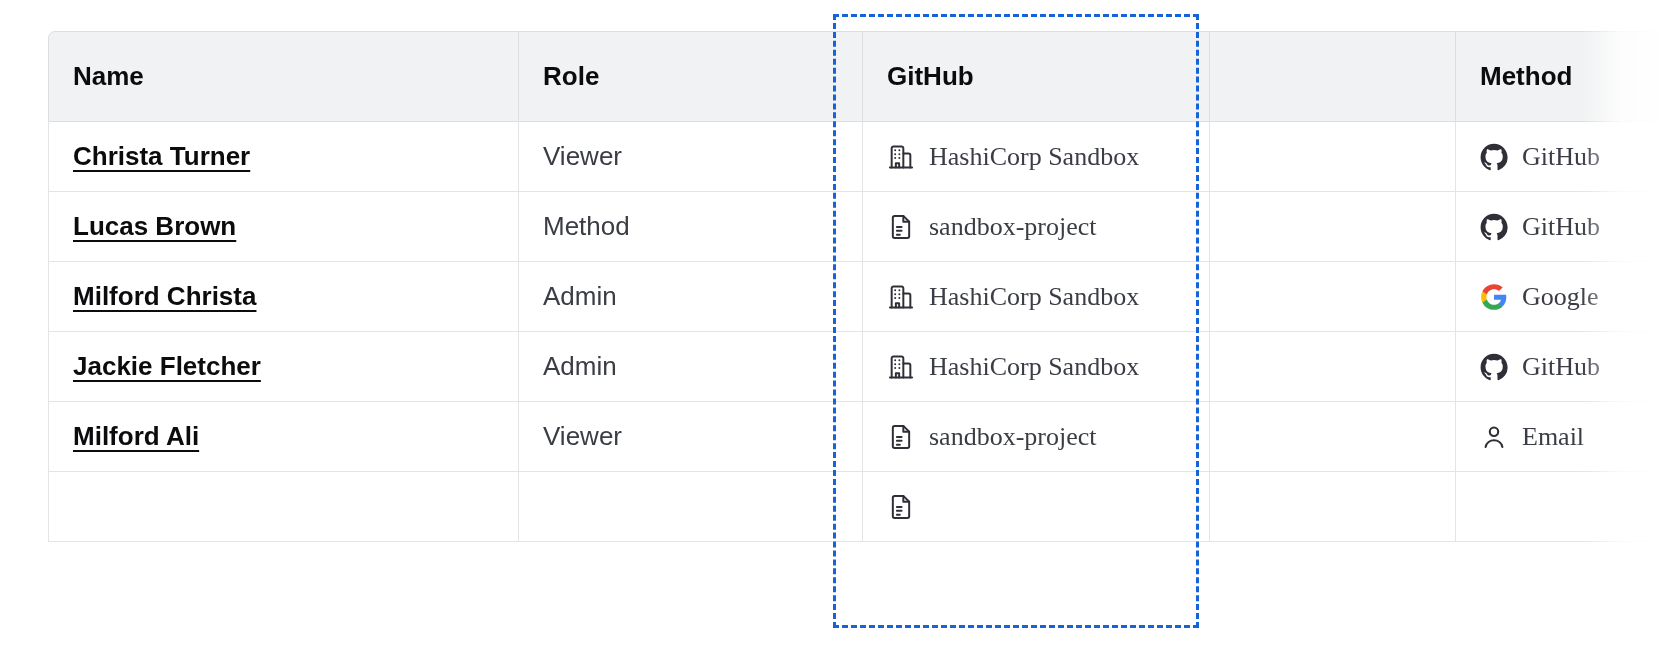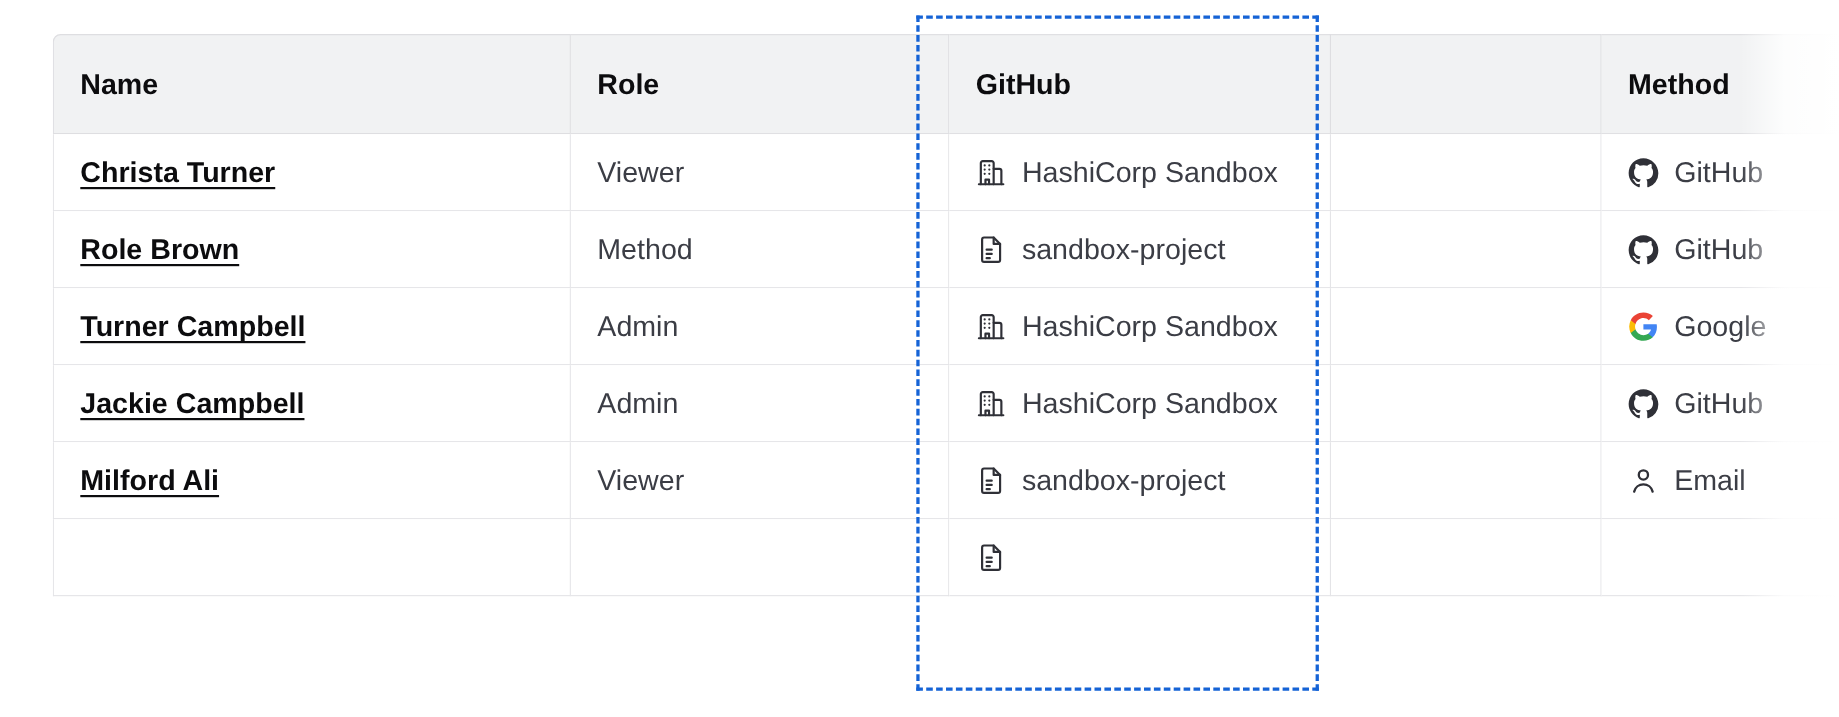--- a/index.html
+++ b/index.html
@@ -68,21 +68,21 @@
   a.person {
     color: #0C0C0E;
     font-weight: 700;
     font-size: 26px;
     text-decoration: underline;
     text-underline-offset: 5px;
     text-decoration-thickness: 2px;
     cursor: pointer;
   }
 
-  .cellflex { display: flex; align-items: center; gap: 14px; }
+  .cellflex { display: flex; align-items: center; gap: 14px; font-family: Liberation Serif, serif; }
   .cellflex .glyph { display: inline-flex; width: 28px; height: 28px; flex: 0 0 28px; align-items: center; justify-content: center; }
   .cellflex .txt { color: #3B3D45; font-size: 26px; }
 
   
   .sel-box {
     position: absolute;
     left: 833px; top: 14px;
     width: 366px; height: 614px;
     border: 3px dashed #1563D6;
     pointer-events: none;
@@ -151,21 +151,21 @@
                   <path d="M12 .7C5.6.7.5 5.9.5 12.3c0 5.1 3.3 9.4 7.9 11 .6.1.8-.3.8-.6v-2c-3.2.7-3.9-1.6-3.9-1.6-.5-1.3-1.3-1.7-1.3-1.7-1-.7.1-.7.1-.7 1.2.1 1.8 1.2 1.8 1.2 1 1.8 2.7 1.3 3.4 1 .1-.8.4-1.3.7-1.6-2.6-.3-5.3-1.3-5.3-5.8 0-1.3.5-2.3 1.2-3.1-.1-.3-.5-1.5.1-3.1 0 0 1-.3 3.2 1.2a11 11 0 0 1 5.8 0c2.2-1.5 3.2-1.2 3.2-1.2.6 1.6.2 2.8.1 3.1.8.8 1.2 1.8 1.2 3.1 0 4.5-2.7 5.5-5.3 5.8.4.4.8 1.1.8 2.2v3.3c0 .3.2.7.8.6a11.6 11.6 0 0 0 7.9-11C23.5 5.9 18.4.7 12 .7z"></path>
                 </svg>
               </span>
               <span class="txt">GitHub</span>
             </span>
           </td>
         </tr>
 
         <tr>
           <td class="first">
-            <a class="person">Role Brown</a>
+            <a class="person">Lucas Brown</a>
           </td>
           <td>Method</td>
           <td>
             <span class="cellflex">
               <span class="glyph">
                 <svg width="28" height="28" viewBox="0 0 24 24" fill="none" stroke="#2F3037" stroke-width="1.7" stroke-linecap="round" stroke-linejoin="round">
                   <path d="M14 2.5H6.5A1.5 1.5 0 0 0 5 4v16a1.5 1.5 0 0 0 1.5 1.5h11A1.5 1.5 0 0 0 19 20V7.5z"></path>
                   <path d="M14 2.5V7.5H19"></path>
                   <path d="M8.5 12h4M8.5 15.3h4M8.5 18.6h2.5"></path>
                 </svg>
@@ -181,21 +181,21 @@
                   <path d="M12 .7C5.6.7.5 5.9.5 12.3c0 5.1 3.3 9.4 7.9 11 .6.1.8-.3.8-.6v-2c-3.2.7-3.9-1.6-3.9-1.6-.5-1.3-1.3-1.7-1.3-1.7-1-.7.1-.7.1-.7 1.2.1 1.8 1.2 1.8 1.2 1 1.8 2.7 1.3 3.4 1 .1-.8.4-1.3.7-1.6-2.6-.3-5.3-1.3-5.3-5.8 0-1.3.5-2.3 1.2-3.1-.1-.3-.5-1.5.1-3.1 0 0 1-.3 3.2 1.2a11 11 0 0 1 5.8 0c2.2-1.5 3.2-1.2 3.2-1.2.6 1.6.2 2.8.1 3.1.8.8 1.2 1.8 1.2 3.1 0 4.5-2.7 5.5-5.3 5.8.4.4.8 1.1.8 2.2v3.3c0 .3.2.7.8.6a11.6 11.6 0 0 0 7.9-11C23.5 5.9 18.4.7 12 .7z"></path>
                 </svg>
               </span>
               <span class="txt">GitHub</span>
             </span>
           </td>
         </tr>
 
         <tr>
           <td class="first">
-            <a class="person">Turner Campbell</a>
+            <a class="person">Milford Christa</a>
           </td>
           <td>Admin</td>
           <td>
             <span class="cellflex">
               <span class="glyph">
                 <svg width="28" height="28" viewBox="0 0 24 24" fill="none" stroke="#2F3037" stroke-width="1.7" stroke-linecap="round" stroke-linejoin="round">
                   <path d="M4 21V4.5A1.5 1.5 0 0 1 5.5 3h7A1.5 1.5 0 0 1 14 4.5V21"></path>
                   <path d="M14 9h4.5A1.5 1.5 0 0 1 20 10.5V21"></path>
                   <path d="M2.5 21h19"></path>
                   <path d="M7 6.3h.01M10.6 6.3h.01M7 9.6h.01M10.6 9.6h.01M7 12.9h.01M10.6 12.9h.01"></path>
@@ -216,21 +216,21 @@
                   <path fill="#EA4335" d="M24 10.5c3.3 0 6.2 1.1 8.5 3.3l6.3-6.3C35 3.9 30 2 24 2 15.3 2 7.8 7 4.3 14l7.4 5.6c1.7-5.2 6.6-9.1 12.3-9.1z"></path>
                 </svg>
               </span>
               <span class="txt">Google</span>
             </span>
           </td>
         </tr>
 
         <tr>
           <td class="first">
-            <a class="person">Jackie Campbell</a>
+            <a class="person">Jackie Fletcher</a>
           </td>
           <td>Admin</td>
           <td>
             <span class="cellflex">
               <span class="glyph">
                 <svg width="28" height="28" viewBox="0 0 24 24" fill="none" stroke="#2F3037" stroke-width="1.7" stroke-linecap="round" stroke-linejoin="round">
                   <path d="M4 21V4.5A1.5 1.5 0 0 1 5.5 3h7A1.5 1.5 0 0 1 14 4.5V21"></path>
                   <path d="M14 9h4.5A1.5 1.5 0 0 1 20 10.5V21"></path>
                   <path d="M2.5 21h19"></path>
                   <path d="M7 6.3h.01M10.6 6.3h.01M7 9.6h.01M10.6 9.6h.01M7 12.9h.01M10.6 12.9h.01"></path>

